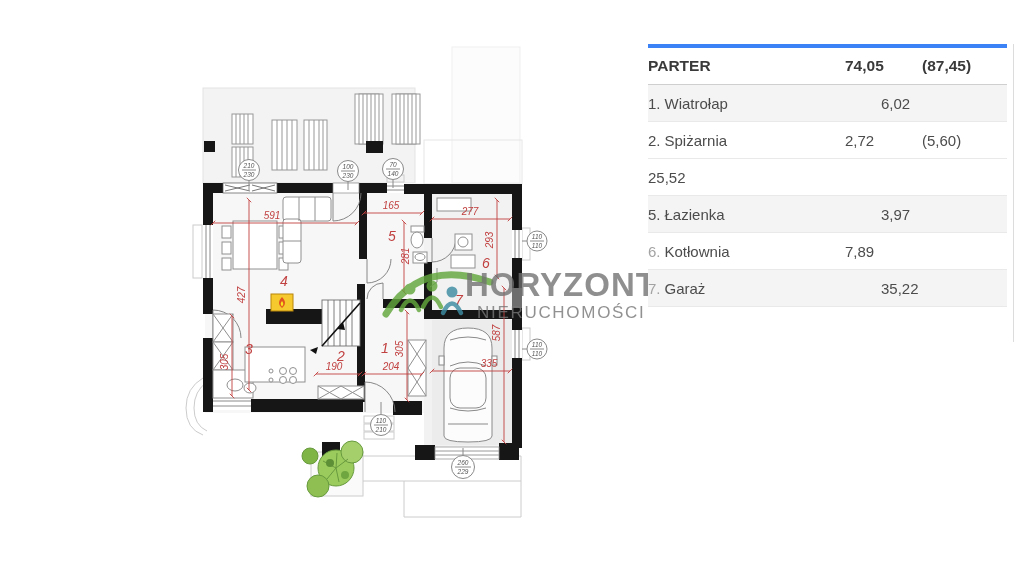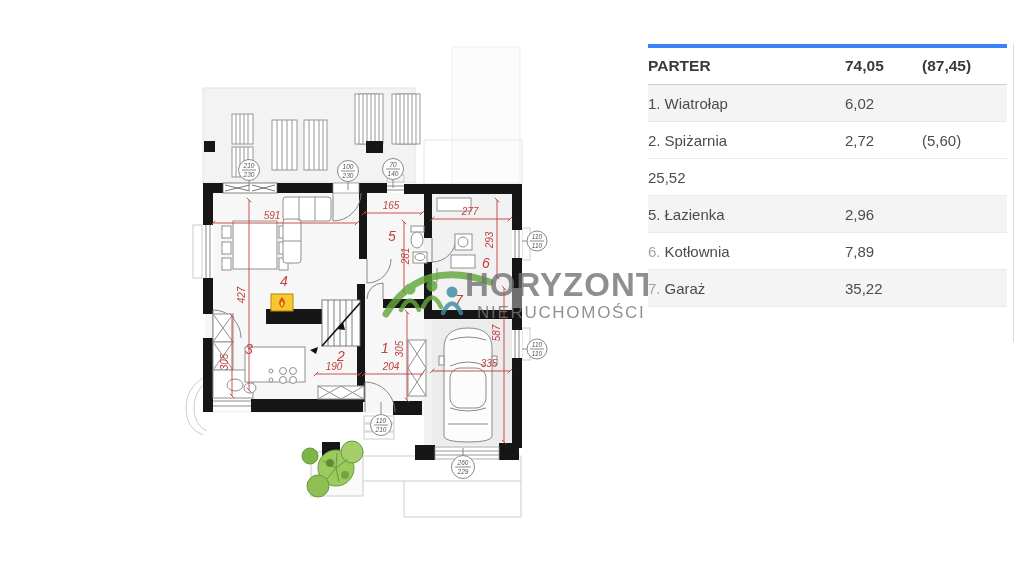--- a/index.html
+++ b/index.html
@@ -16,21 +16,21 @@
   .wm-sub{position:absolute;left:97px;top:43px;font-size:17px;letter-spacing:1.7px;
           color:rgba(118,118,118,.8);white-space:nowrap;text-align:right;}
 
   
   .area-table{position:absolute;left:648px;top:44px;width:359px;font-size:15px;color:#4c4c4c;}
   .t-head{height:36px;display:grid;grid-template-columns:197px 77px 1fr;align-items:center;
           font-weight:bold;font-size:15.5px;color:#3a3a3a;
           border-top:4px solid #3b82f6;border-bottom:1px solid #cfcfcf;}
   .t-row{height:36px;display:grid;grid-template-columns:197px 77px 1fr;align-items:center;
          border-bottom:1px solid #e9e9e9;}
-  .t-row.alt{background:#f4f4f4;}
+  .t-row.alt{background:#f4f4f4;gap:36px;}
   .t-row.mutednum .num{color:#a3a3a3;}
   .num{margin-right:4px;}
   .t-vline{position:absolute;left:1013px;top:44px;width:1px;height:298px;background:#dcdcdc;}
 </style>
 </head>
 <body>
 
 <div id="stage">
 
   <svg id="plan" width="648" height="588" viewBox="0 0 648 588">
@@ -360,21 +360,21 @@
       <span><span class="num">2.</span><span>Spiżarnia</span></span>
       <span>2,72</span>
       <span>(5,60)</span>
     </div>
     <div class="t-row">
       <span>25,52</span>
       <span></span>
     </div>
     <div class="t-row alt">
       <span><span class="num">5.</span><span>Łazienka</span></span>
-      <span>2,96</span>
+      <span>3,97</span>
       <span></span>
     </div>
     <div class="t-row mutednum">
       <span><span class="num">6.</span><span>Kotłownia</span></span>
       <span>7,89</span>
       <span></span>
     </div>
     <div class="t-row alt mutednum">
       <span><span class="num">7.</span><span>Garaż</span></span>
       <span>35,22</span>

